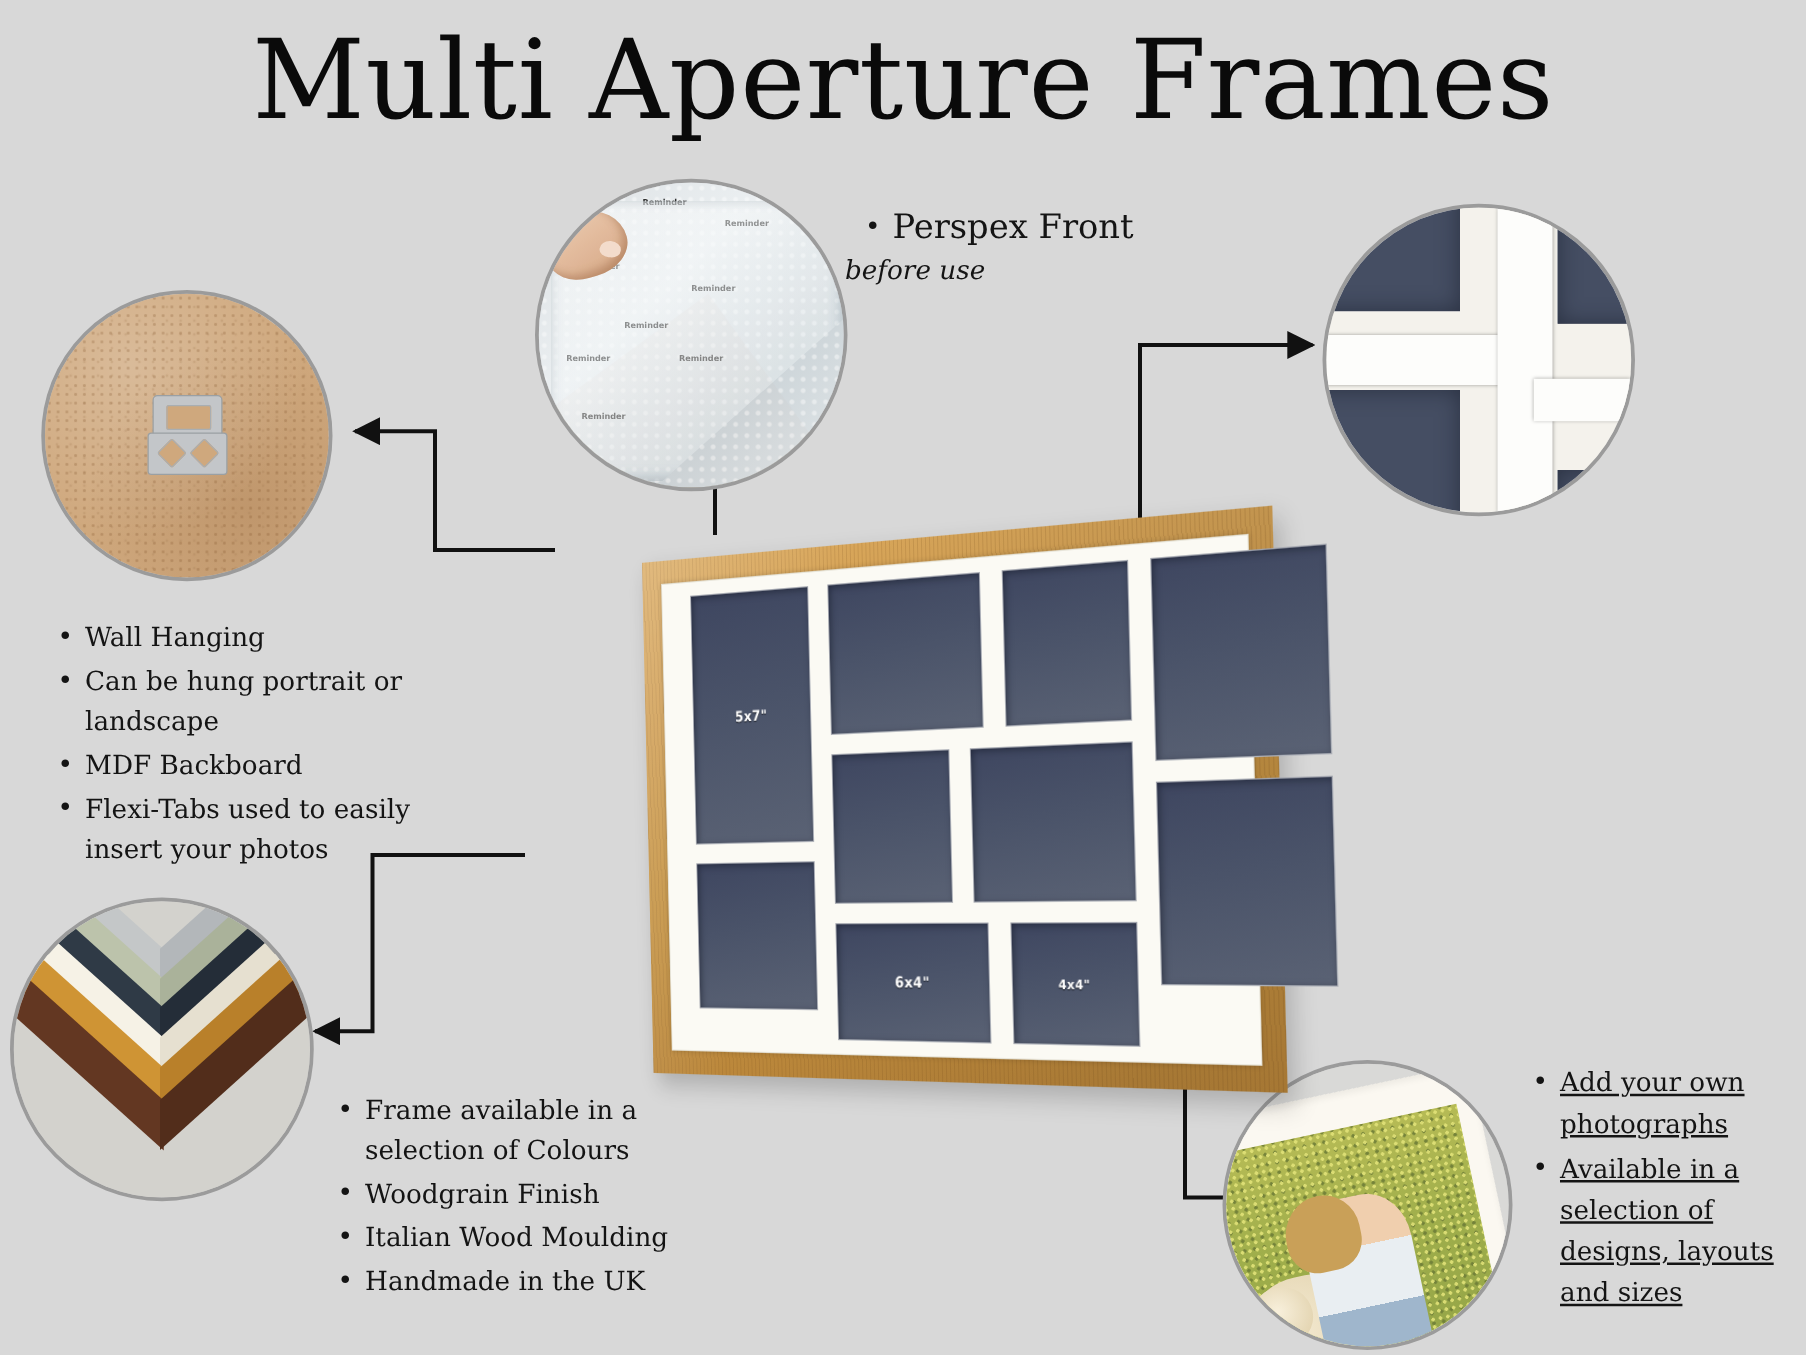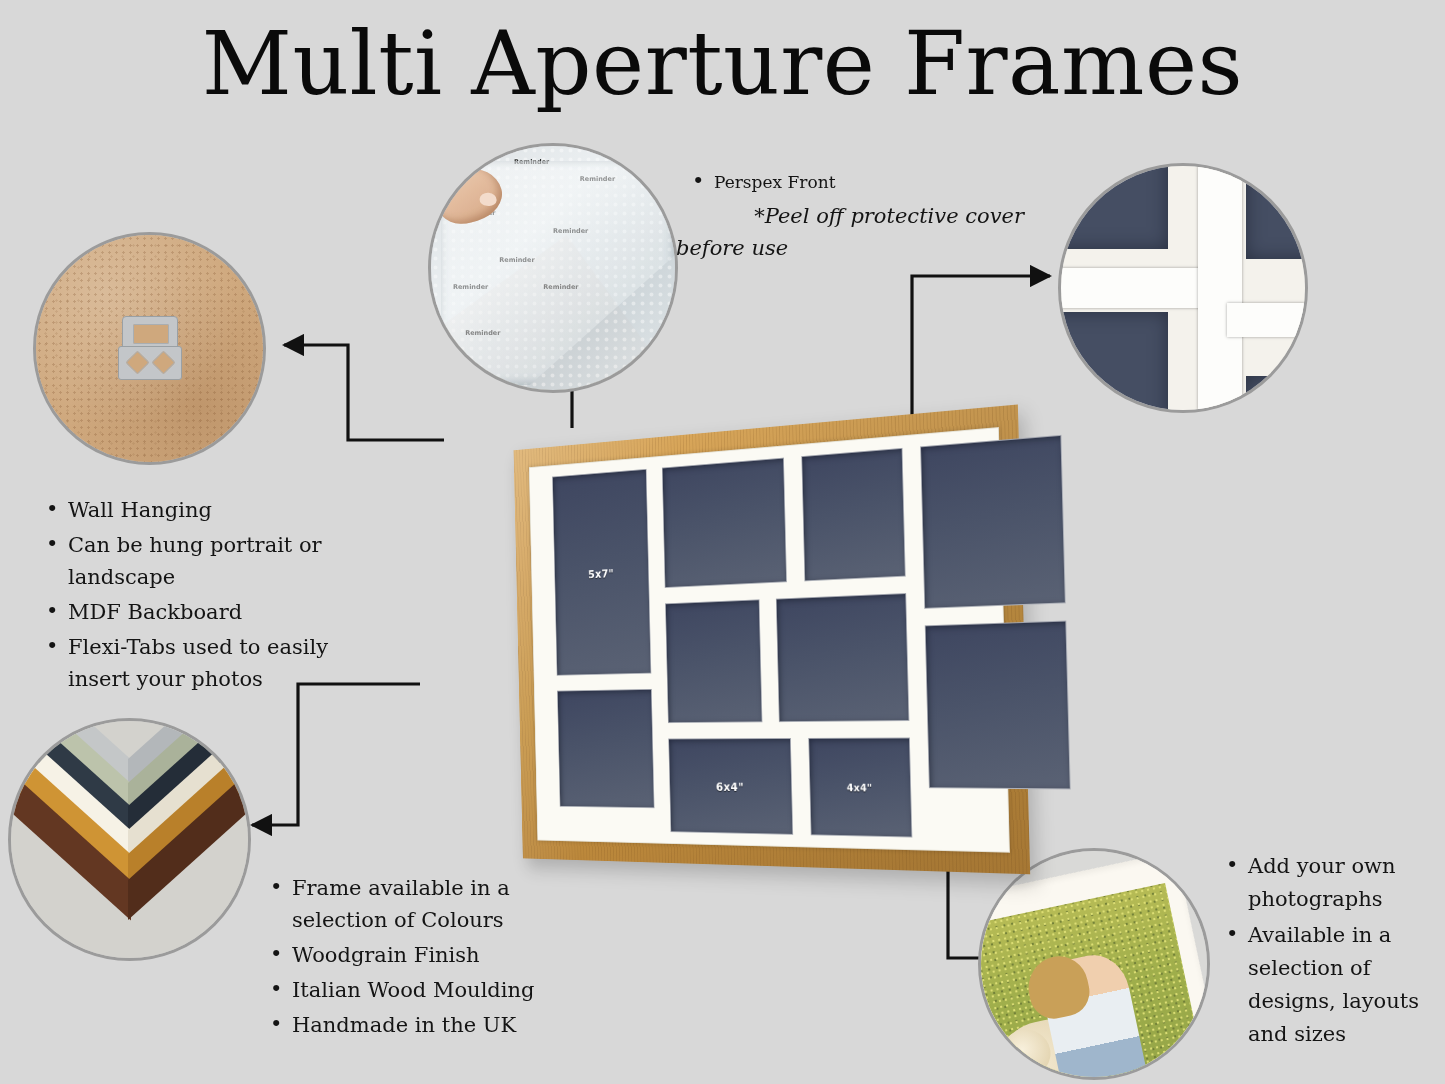--- a/index.html
+++ b/index.html
@@ -326,41 +326,40 @@
           </div>
           <div class="ap" style="left:61%;top:73%;width:20.5%;height:24%;">
             <span style="font-size:11px">4x4"</span>
           </div>
 
         </div>
       </div>
     </div>
   </div>
 
-  <ul class="bullets" id="t-perspex" style="left:688px;top:166px;width:345px;font-size:17px;line-height:32px;">
+  <ul class="bullets" id="t-perspex" style="left:688px;top:166px;width:345px;font-size:27px;line-height:32px;">
     <li>Perspex Front</li>
   </ul>
   <div class="plain" style="left:676px;top:200px;width:348px;font-size:21px;line-height:32px;font-style:italic;">
-    <span style="display:block;text-align:right;">*Peel off protective cover</span>
     <span style="display:block;text-align:left;">before use</span>
   </div>
 
 
   <ul class="bullets" id="t-backboard" style="left:42px;top:494px;width:330px;font-size:21px;line-height:32px;">
     <li>Wall Hanging</li>
     <li>Can be hung portrait or landscape</li>
     <li>MDF Backboard</li>
     <li>Flexi-Tabs used to easily insert your photos</li>
   </ul>
 
   <ul class="bullets" id="t-colours" style="left:266px;top:872px;width:310px;font-size:21px;line-height:32px;">
     <li>Frame available in a selection of Colours</li>
     <li>Woodgrain Finish</li>
     <li>Italian Wood Moulding</li>
     <li>Handmade in the UK</li>
   </ul>
 
-  <ul class="bullets" id="t-photos" style="left:1222px;top:850px;width:210px;font-size:21px;line-height:33px;">
+  <ul class="bullets" id="t-photos" style="left:1222px;top:850px;width:210px;font-size:21px;line-height:33px;text-decoration:underline;">
     <li>Add your own photographs</li>
     <li>Available in a selection of designs, layouts and sizes</li>
   </ul>
 
 </div>
 
 </body></html>

